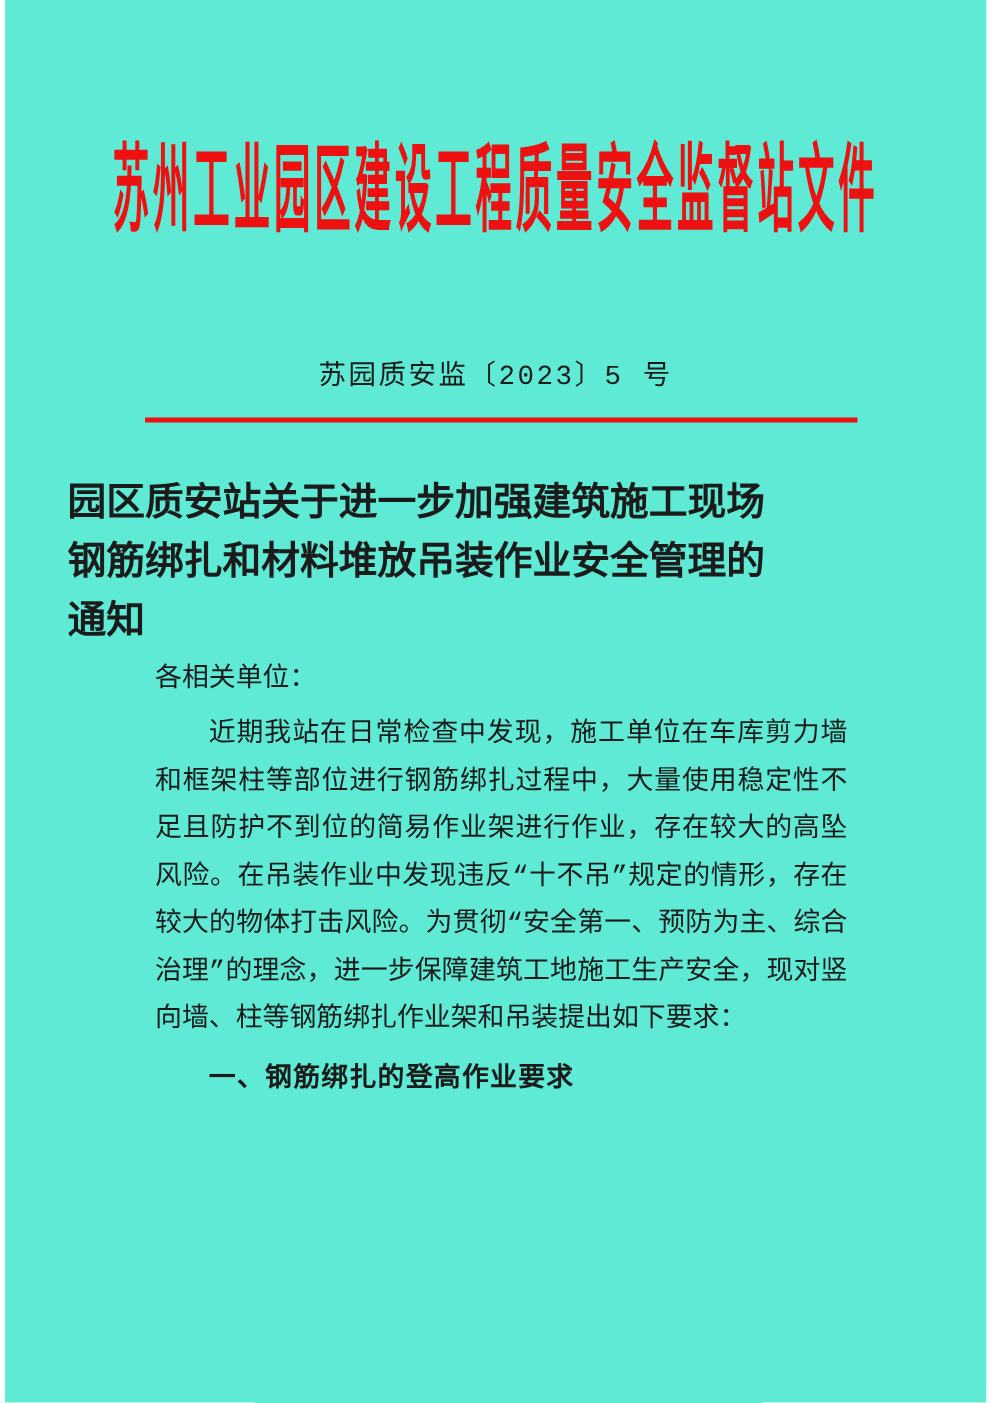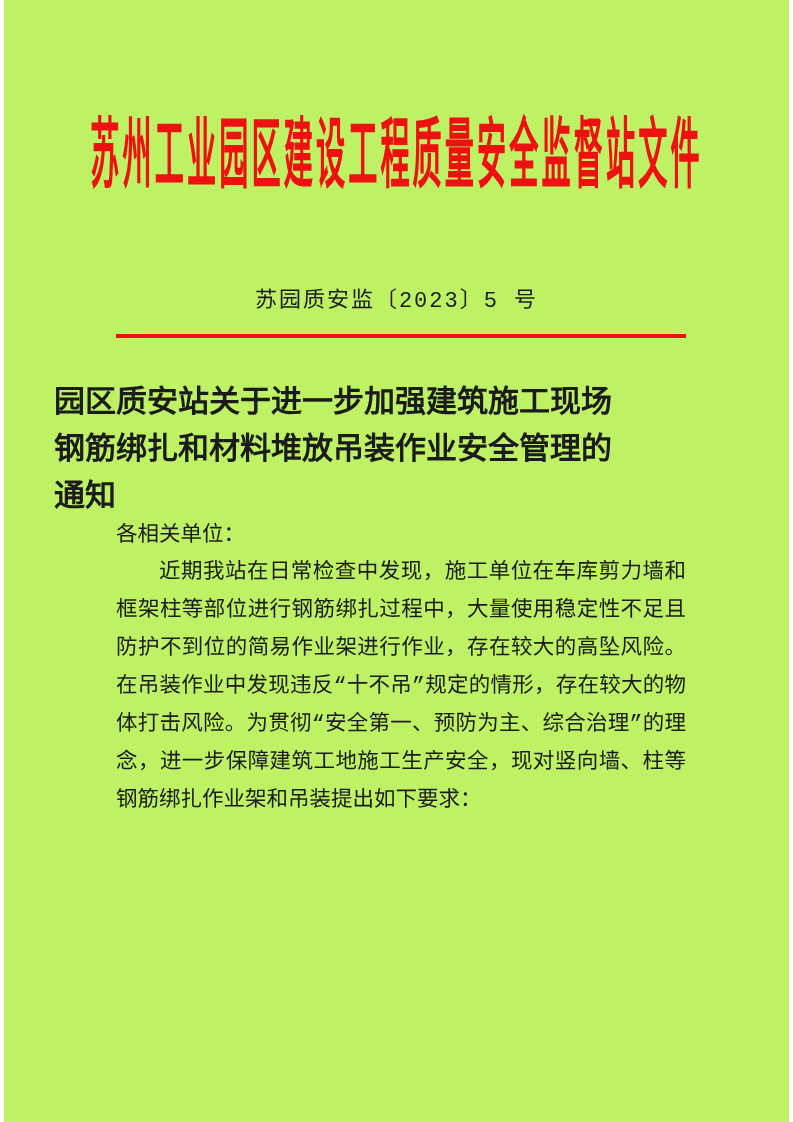--- a/index.html
+++ b/index.html
@@ -5,21 +5,21 @@
   html, body {
     margin: 0;
     padding: 0;
     background: #ffffff;
   }
   .page {
     position: relative;
     width: 785px;
     height: 1122px;
     margin: 0 auto;
-    background: #bef264;
+    background: #5eead4;
     overflow: hidden;
     font-family: "Liberation Serif", "DejaVu Serif", serif;
     color: var(--text_black, #1b1b1b);
   }
   
   .letterhead {
     position: absolute;
     top: 118px;
     left: 0;
     width: 100%;
@@ -69,21 +69,21 @@
   .doc-body {
     position: absolute;
     top: 515px;
     left: 112px;
     width: 570px;
     font-size: 21.5px;
     line-height: 38px;
     text-align: justify;
     color: var(--text_black, #1b1b1b);
   }
-  .doc-body p { margin: 0; }
+  .doc-body p { margin: 8px; }
   .salutation { text-indent: 0; }
   .para { text-indent: 2em; font-family: Liberation Mono, monospace; }
   .section-heading {
     text-indent: 2em;
     font-weight: bold;
     font-family: "Liberation Sans", "DejaVu Sans", sans-serif;
     font-size: 21.5px;
     letter-spacing: 1px;
   }
 </style>
@@ -102,15 +102,16 @@
 
   <div class="notice-title" role="heading" aria-level="1">
     <div class="title-line">园区质安站关于进一步加强建筑施工现场</div>
     <div class="title-line">钢筋绑扎和材料堆放吊装作业安全管理的</div>
     <div class="title-line">通知</div>
   </div>
 
   <main class="doc-body">
     <p class="salutation">各相关单位：</p>
     <p class="para">近期我站在日常检查中发现，施工单位在车库剪力墙和框架柱等部位进行钢筋绑扎过程中，大量使用稳定性不足且防护不到位的简易作业架进行作业，存在较大的高坠风险。在吊装作业中发现违反“十不吊”规定的情形，存在较大的物体打击风险。为贯彻“安全第一、预防为主、综合治理”的理念，进一步保障建筑工地施工生产安全，现对竖向墙、柱等钢筋绑扎作业架和吊装提出如下要求：</p>
+    <p class="section-heading">一、钢筋绑扎的登高作业要求</p>
   </main>
 
 </div>
 
 </body></html>

